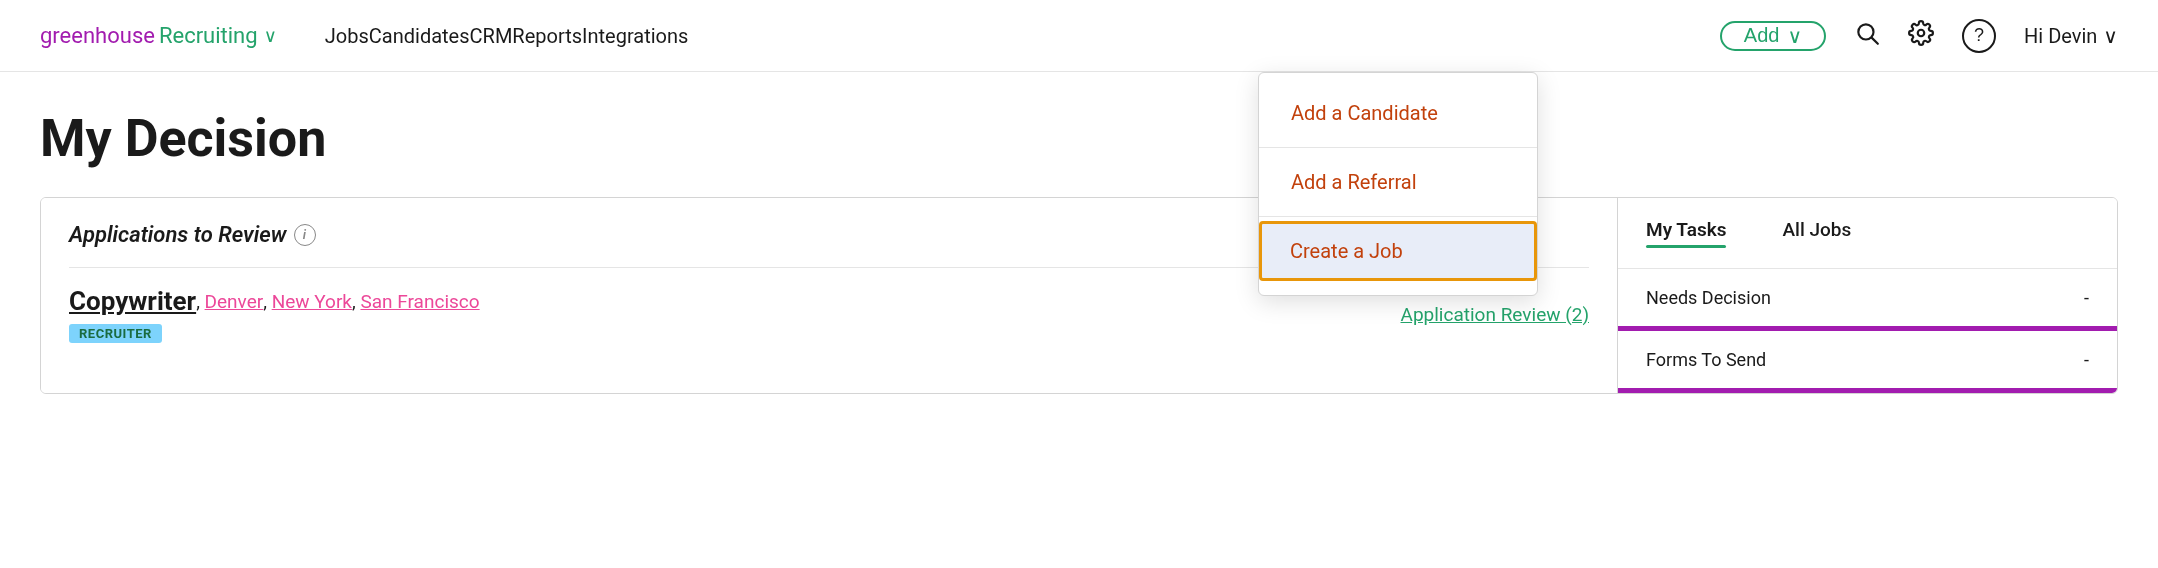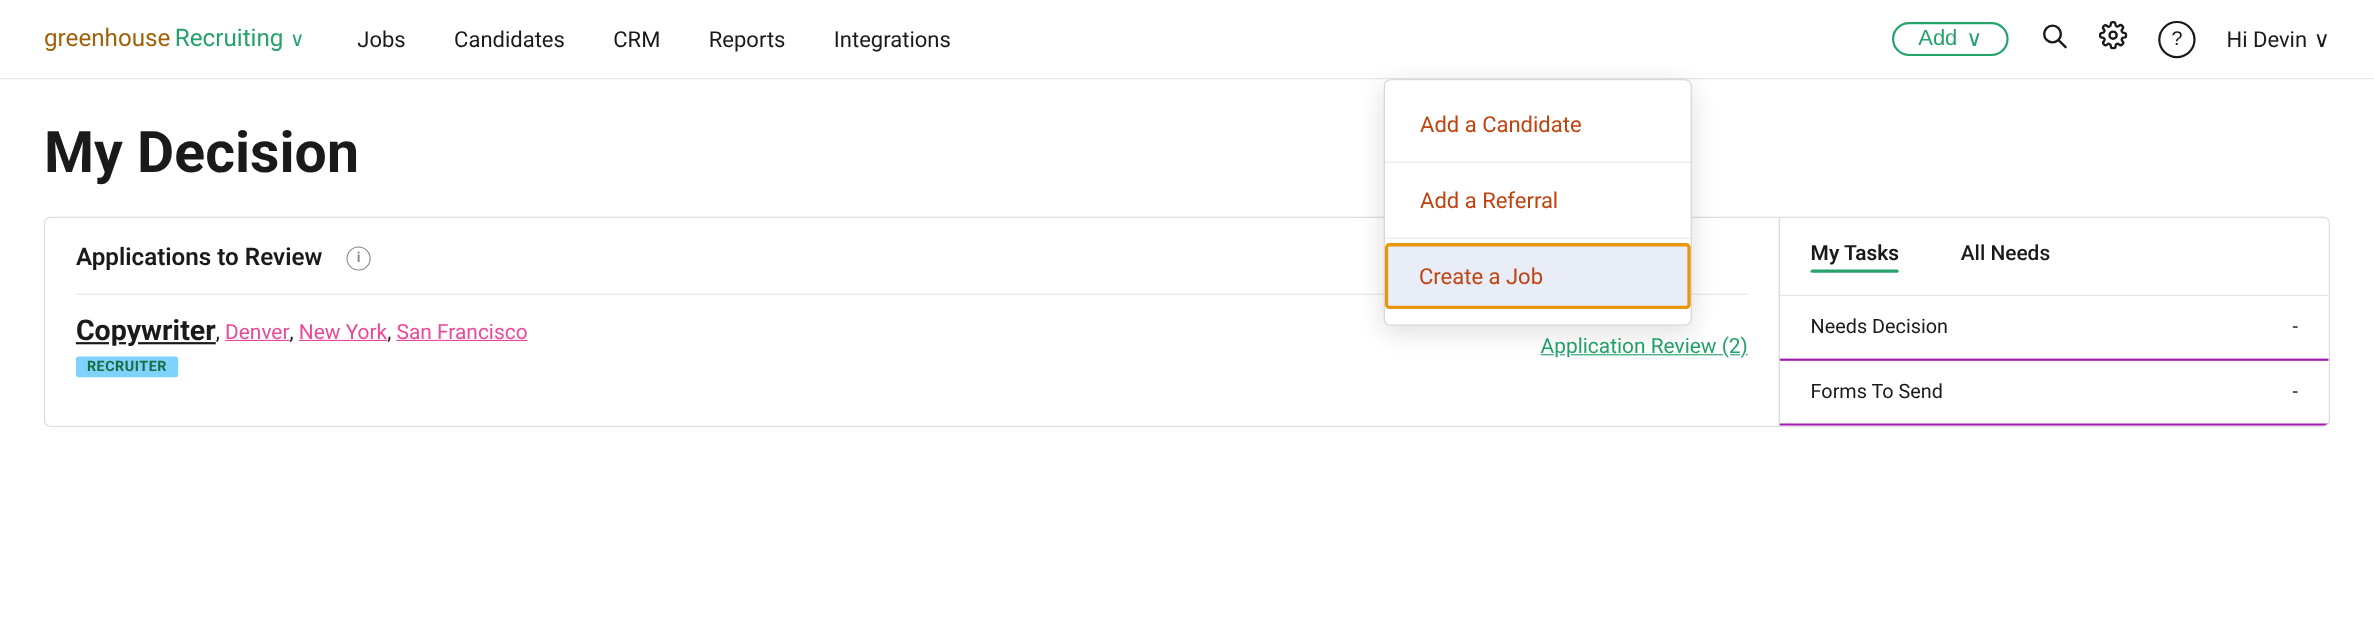--- a/index.html
+++ b/index.html
@@ -26,34 +26,33 @@
       display: flex;
       align-items: center;
       gap: 4px;
       font-size: 22px;
       font-weight: 400;
       color: #1a1a1a;
       margin-right: 48px;
       white-space: nowrap;
     }
     .nav-logo .logo-text-greenhouse {
-      color: #a16207;
+      color: #a21caf;
     }
     .nav-logo .logo-text-recruiting {
       color: #24a36b;
     }
     .nav-logo .chevron-icon {
       color: #24a36b;
       font-size: 18px;
       margin-left: 2px;
     }
     .nav-links {
       display: flex;
       align-items: center;
-      gap: 44px;
       flex: 1;
     }
     .nav-link {
       font-size: 20px;
       color: #1a1a1a;
       text-decoration: none;
       font-weight: 400;
       cursor: pointer;
     }
     .nav-actions {
@@ -111,25 +110,26 @@
       overflow: hidden;
     }
     .applications-section {
       flex: 1;
       padding: 24px 28px;
       background: #fff;
     }
     .applications-header {
       display: flex;
       align-items: center;
-      gap: 22px;
+      gap: 7px;
       font-size: 22px;
       font-weight: 600;
       color: #1a1a1a;
       margin-bottom: 20px;
+      font-style: italic;
     }
     .info-icon {
       width: 22px;
       height: 22px;
       border: 1.5px solid #888;
       border-radius: 50%;
       display: flex;
       align-items: center;
       justify-content: center;
       font-size: 13px;
@@ -222,21 +222,21 @@
       height: 3px;
       background: #24a36b;
       margin-top: 4px;
       border-radius: 2px;
     }
     .task-row {
       display: flex;
       align-items: center;
       justify-content: space-between;
       padding: 18px 28px;
-      border-bottom: 2px solid #a21caf;
+      border-bottom: 5px solid #a21caf;
       font-size: 18px;
       color: #1a1a1a;
     }
     .task-dash {
       color: #1a1a1a;
       font-size: 18px;
     }
     .dropdown-menu {
       position: absolute;
       top: 72px;
@@ -338,21 +338,21 @@
         <a class="app-review-link">Application Review (2)</a>
       </div>
     </div>
 
     <div class="tasks-section">
       <div class="tasks-header">
         <div class="task-tab active">
           <span>My Tasks</span>
         </div>
         <div class="task-tab">
-          <span>All Needs</span>
+          <span>All Jobs</span>
         </div>
       </div>
       <div class="task-row">
         <span>Needs Decision</span>
         <span class="task-dash">-</span>
       </div>
       <div class="task-row">
         <span>Forms To Send</span>
         <span class="task-dash">-</span>
       </div>

